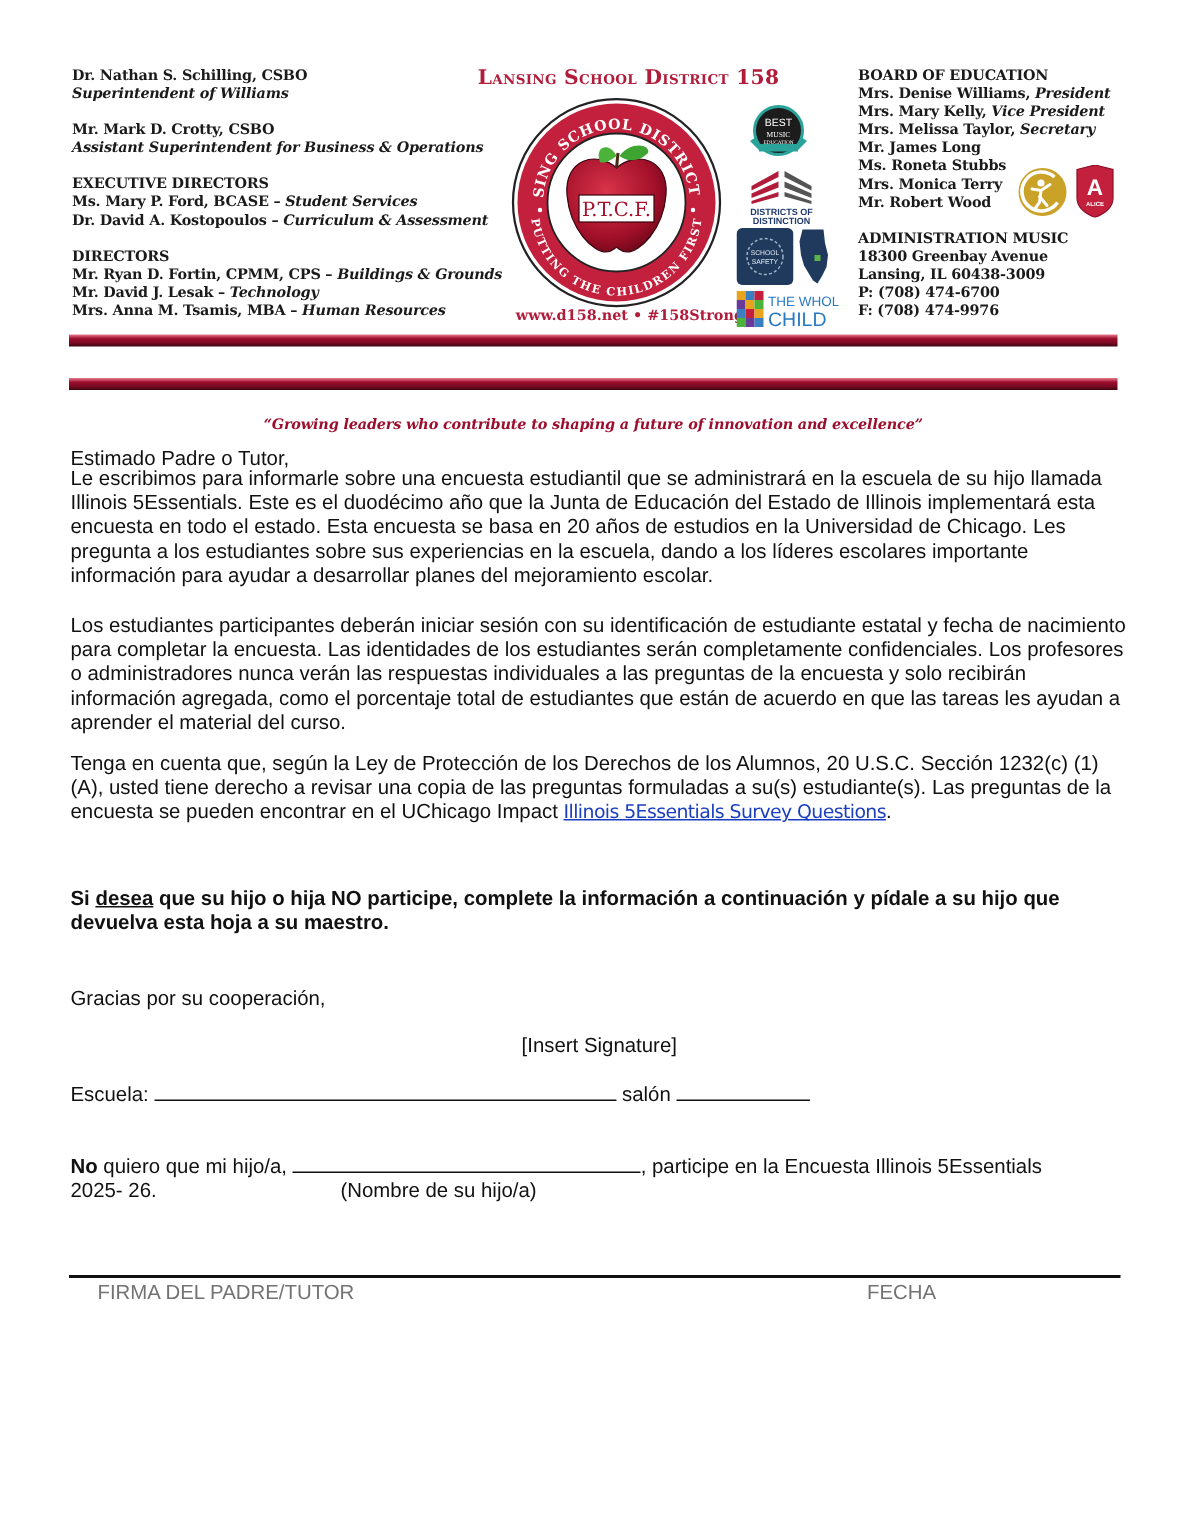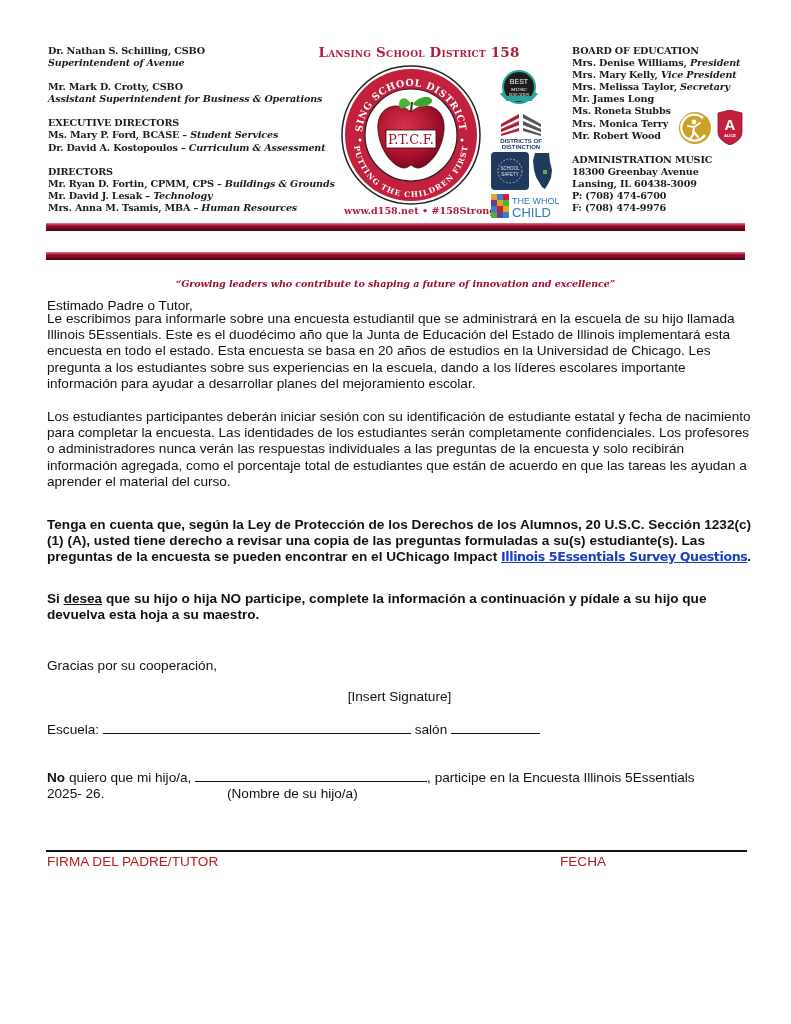--- a/index.html
+++ b/index.html
@@ -57,30 +57,30 @@
 
     .letter { position: absolute; left: 47px; top: 281px; width: 705px; font-size: 13.6px; line-height: 16.2px; color: #111; }
     .letter p { position: absolute; left: 0; width: 705px; }
     .letter a { color: #1a3ec0; text-decoration: underline; font-family: "DejaVu Sans", sans-serif; font-size: 12.6px; letter-spacing: -0.4px; }
     .letter b { font-weight: bold; }
     .uline { text-decoration: underline; }
 
     .blank { display: inline-block; border-bottom: 1.4px solid #111; height: 13px; vertical-align: baseline; }
 
     .sig-rule { position: absolute; left: 46px; top: 850px; width: 701px; height: 2px; background: #111; }
-    .sig-label { position: absolute; top: 854px; font-size: 13.6px; color: #b91c1c; }
+    .sig-label { position: absolute; top: 854px; font-size: 13.6px; color: #737373; margin-left: 18px; }
   </style>
 </head>
 <body>
 
 <div class="letterhead">
 
   <div class="admin-col">
     <div>Dr. Nathan S. Schilling, CSBO</div>
-    <div><i>Superintendent of Avenue</i></div>
+    <div><i>Superintendent of Williams</i></div>
     <div class="gap"></div>
     <div>Mr. Mark D. Crotty, CSBO</div>
     <div><i>Assistant Superintendent for Business &amp; Operations</i></div>
     <div class="gap"></div>
     <div>EXECUTIVE DIRECTORS</div>
     <div><span>Ms. Mary P. Ford, BCASE – </span><i>Student Services</i></div>
     <div><span>Dr. David A. Kostopoulos – </span><i>Curriculum &amp; Assessment</i></div>
     <div class="gap"></div>
     <div>DIRECTORS</div>
     <div><span>Mr. Ryan D. Fortin, CPMM, CPS – </span><i>Buildings &amp; Grounds</i></div>
@@ -205,21 +205,21 @@
   <div class="bar bar-bottom"></div>
 </div>
 
 <div class="letter">
   <p style="top:0;margin-top:17px;">Estimado Padre o Tutor,</p>
 
   <p style="top:30px;">Le escribimos para informarle sobre una encuesta estudiantil que se administrará en la escuela de su hijo llamada Illinois 5Essentials. Este es el duodécimo año que la Junta de Educación del Estado de Illinois implementará esta encuesta en todo el estado. Esta encuesta se basa en 20 años de estudios en la Universidad de Chicago. Les pregunta a los estudiantes sobre sus experiencias en la escuela, dando a los líderes escolares importante información para ayudar a desarrollar planes del mejoramiento escolar.</p>
 
   <p style="top:128px;">Los estudiantes participantes deberán iniciar sesión con su identificación de estudiante estatal y fecha de nacimiento para completar la encuesta. Las identidades de los estudiantes serán completamente confidenciales. Los profesores o administradores nunca verán las respuestas individuales a las preguntas de la encuesta y solo recibirán información agregada, como el porcentaje total de estudiantes que están de acuerdo en que las tareas les ayudan a aprender el material del curso.</p>
 
-  <p style="top:236px;font-weight:bold;"><span>Tenga en cuenta que, según la Ley de Protección de los Derechos de los Alumnos, 20 U.S.C. Sección 1232(c) (1) (A), usted tiene derecho a revisar una copia de las preguntas formuladas a su(s) estudiante(s). Las preguntas de la encuesta se pueden encontrar en el UChicago Impact </span><a href="#">Illinois 5Essentials Survey Questions</a><span>.</span></p>
+  <p style="top:220px;"><span>Tenga en cuenta que, según la Ley de Protección de los Derechos de los Alumnos, 20 U.S.C. Sección 1232(c) (1) (A), usted tiene derecho a revisar una copia de las preguntas formuladas a su(s) estudiante(s). Las preguntas de la encuesta se pueden encontrar en el UChicago Impact </span><a href="#">Illinois 5Essentials Survey Questions</a><span>.</span></p>
 
   <p style="top:310px; font-weight:bold;"><span>Si </span><span class="uline">desea</span><span> que su hijo o hija NO participe, complete la información a continuación y pídale a su hijo que devuelva esta hoja a su maestro.</span></p>
 
   <p style="top:377px;">Gracias por su cooperación,</p>
 
   <p style="top:408px;text-align:center;">[Insert Signature]</p>
 
   <p style="top:440px;">
     <span>Escuela:</span>
     <span class="blank" style="width:308px;"></span>

